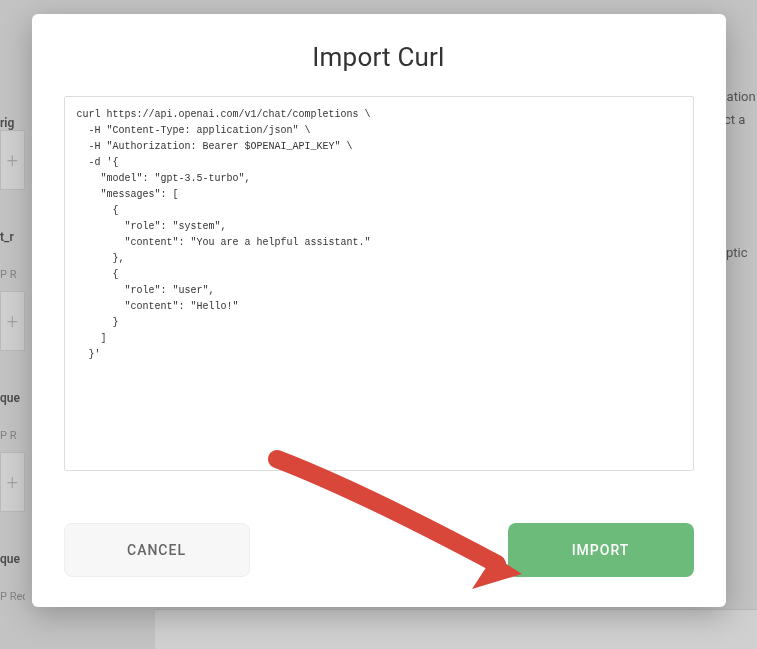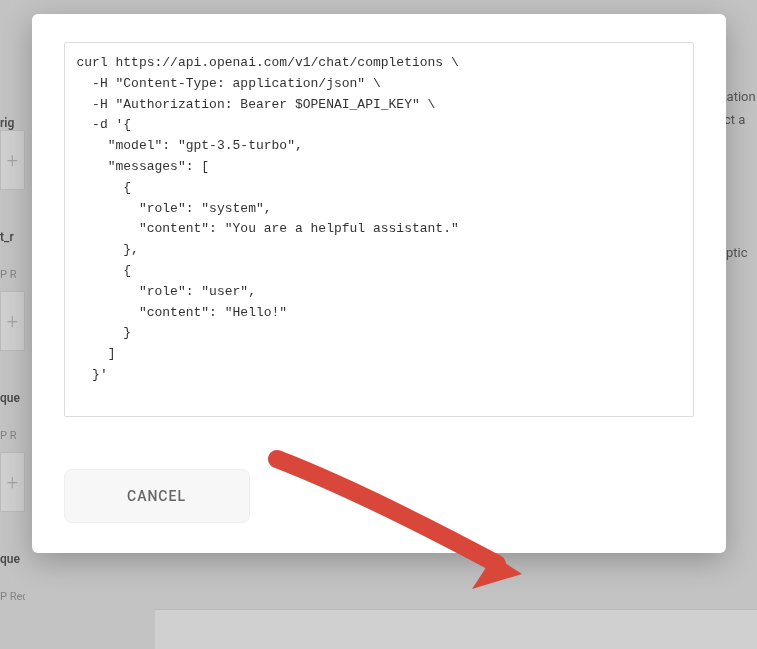--- a/index.html
+++ b/index.html
@@ -123,21 +123,21 @@
       margin-bottom: 24px;
       letter-spacing: 0.2px;
     }
     .curl-textarea {
       width: 100%;
       height: 375px;
       border: 1px solid #ddd;
       border-radius: 2px;
       padding: 10px 12px;
       font-family: "SF Mono", Monaco, "Courier New", monospace;
-      font-size: 13px;
+      font-size: 10px;
       line-height: 1.6;
       color: #333;
       resize: none;
       outline: none;
       white-space: pre;
       overflow: auto;
     }
     .modal-actions {
       display: flex;
       justify-content: space-between;
@@ -202,38 +202,40 @@
         <span class="plus">+</span>
       </div>
     <div class="label">que</div>
     <div class="sublabel">P Request</div>
   </div>
   <div class="bg-bottom-panel"></div>
 </div>
 
 <div class="overlay">
   <div class="modal">
+    <h2 class="modal-title">Import Curl</h2>
     <textarea class="curl-textarea" spellcheck="false" style="">curl https://api.openai.com/v1/chat/completions \
   -H "Content-Type: application/json" \
   -H "Authorization: Bearer $OPENAI_API_KEY" \
   -d '{
     "model": "gpt-3.5-turbo",
     "messages": [
       {
         "role": "system",
         "content": "You are a helpful assistant."
       },
       {
         "role": "user",
         "content": "Hello!"
       }
     ]
   }'</textarea>
     <div class="modal-actions">
       <button class="btn btn-cancel">CANCEL</button>
+      <button class="btn btn-import">IMPORT</button>
     </div>
 
     <svg class="arrow-annotation" viewBox="0 0 280 150">
       <defs>
         <marker id="arrowhead" markerWidth="12" markerHeight="12" refX="6" refY="6" orient="auto">
           <path d="M0,0 L12,6 L0,12 L3,6 Z" fill="#d9473b"></path>
         </marker>
       </defs>
       <path d="M 15 15 C 80 40, 160 80, 235 120" stroke="#d9473b" stroke-width="18" fill="none" stroke-linecap="round"></path>
       <path d="M 205 95 L 260 130 L 210 145 L 225 122 Z" fill="#d9473b"></path>

